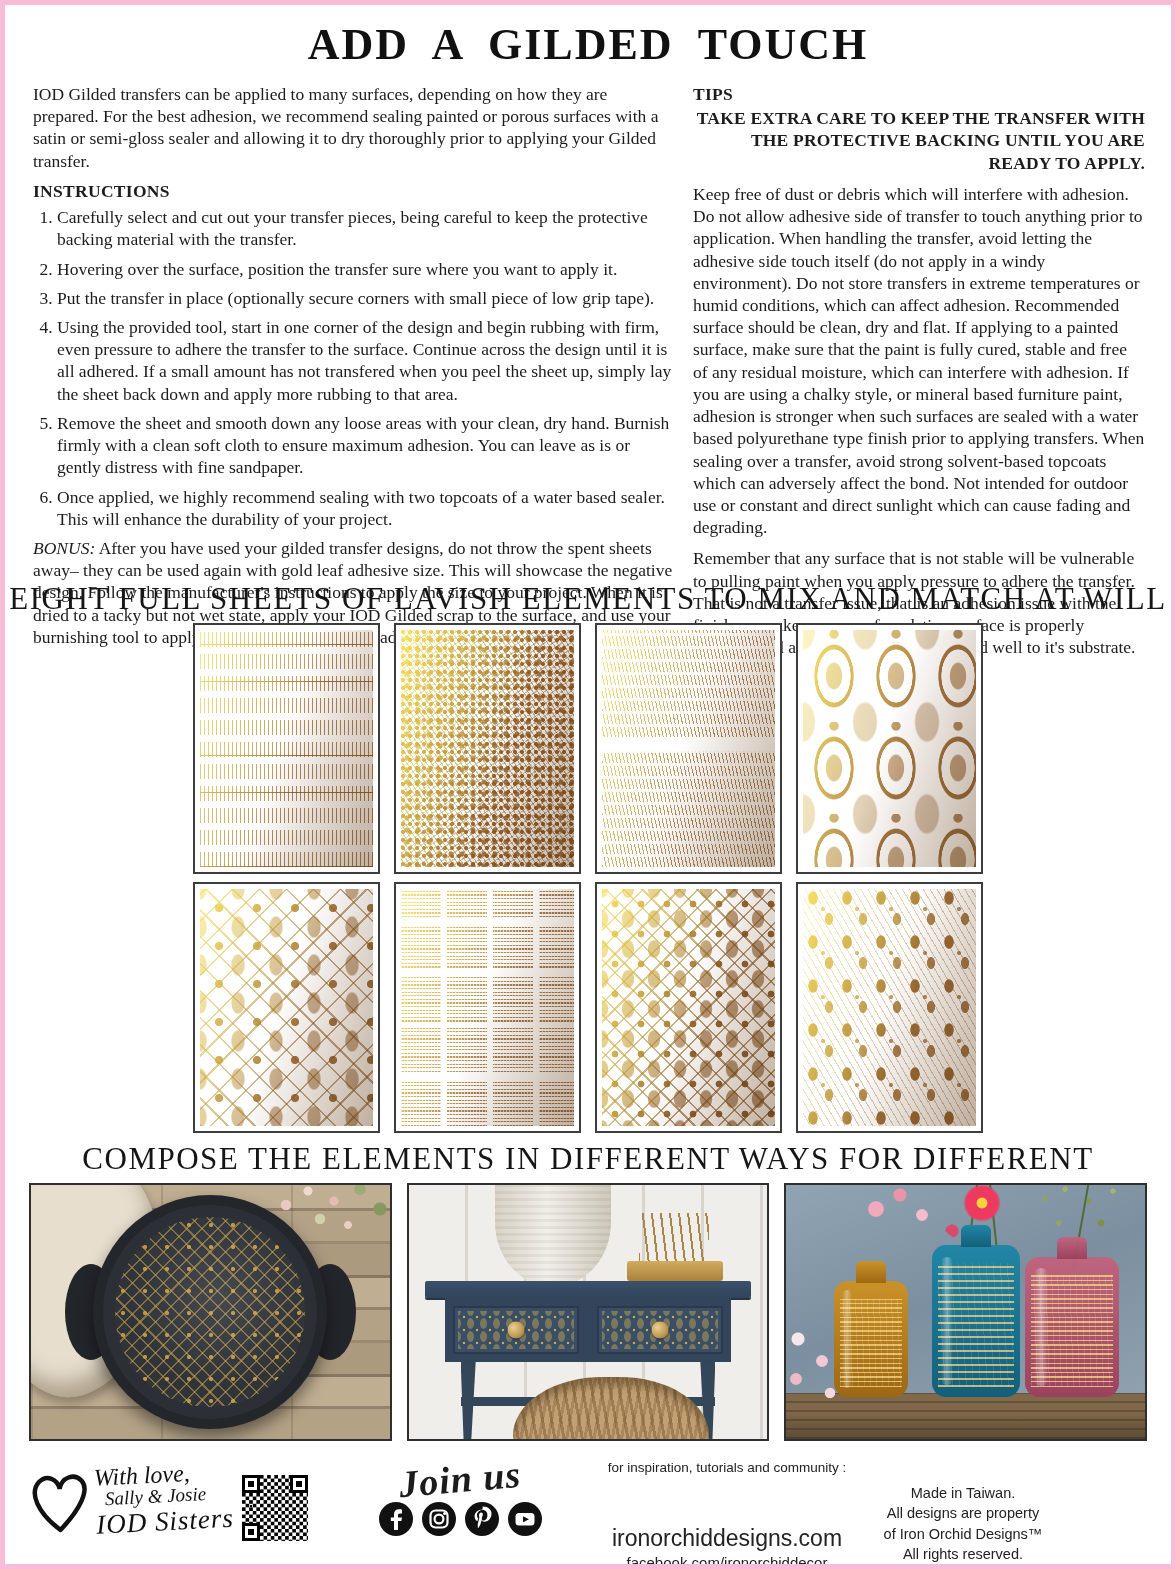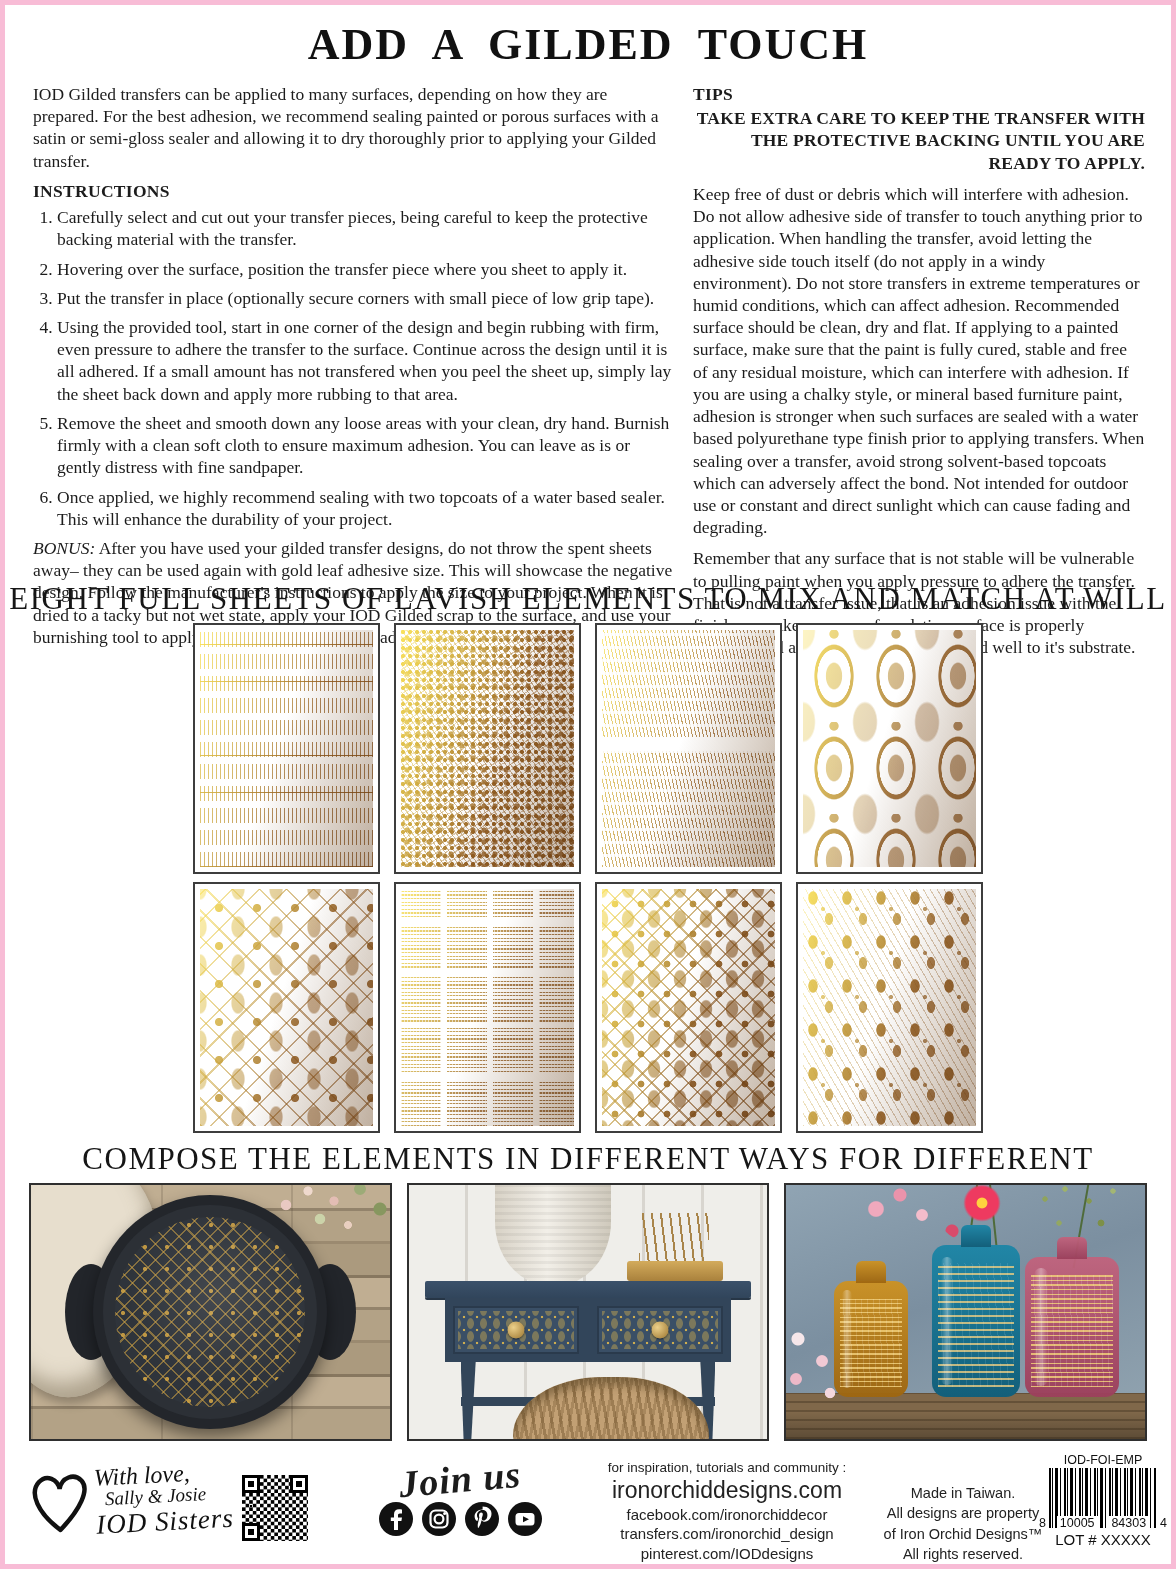--- a/index.html
+++ b/index.html
@@ -215,21 +215,21 @@
   .finder:after{content:"";position:absolute;left:3px;top:3px;width:6px;height:6px;background:#000;}
   .f-tl{left:0;top:0;} .f-tr{right:0;top:0;} .f-bl{left:0;bottom:0;}
 
   .join{position:absolute;left:348px;top:4px;width:214px;text-align:center;}
   .join-script{font-style:italic;font-weight:bold;font-size:38px;transform:rotate(-5deg);display:inline-block;letter-spacing:1px;}
   .social-row{margin-top:0px;display:flex;justify-content:center;gap:7px;}
   .sicon{width:36px;height:36px;display:block;}
 
   .community{position:absolute;left:576px;top:6px;width:292px;text-align:center;color:#222;}
   .community .line{font-size:13.5px;line-height:1.35;}
-  .community .site{font-size:23px;line-height:1.2;}
+  .community .site{font-size:23px;line-height:1.2;margin-top:48px;}
   .community .lnk{font-size:15px;line-height:1.3;}
 
   .madein{position:absolute;left:872px;top:30px;width:172px;text-align:center;color:#222;font-size:14.5px;line-height:1.4;}
 
   .barcode-block{position:absolute;right:4px;top:0;width:128px;text-align:center;color:#111;}
   .sku{font-size:12.5px;margin-bottom:1px;}
   .bars{position:relative;margin:0 10px;height:60px;background:
     repeating-linear-gradient(90deg, #000 0 2px, #fff 2px 3px, #000 3px 4px, #fff 4px 6px, #000 6px 9px, #fff 9px 11px, #000 11px 12px, #fff 12px 15px);}
   .num-row{display:flex;justify-content:space-between;align-items:flex-end;font-size:12.5px;margin-top:-12px;position:relative;}
   .num-row .mid{background:#fff;padding:0 3px;}
@@ -241,21 +241,21 @@
 <div class="page">
 
   <div class="title">ADD A GILDED TOUCH</div>
 
   <div class="columns">
     <div class="col-left">
       <p class="intro">IOD Gilded transfers can be applied to many surfaces, depending on how they are prepared. For the best adhesion, we recommend sealing painted or porous surfaces with a satin or semi-gloss sealer and allowing it to dry thoroughly prior to applying your Gilded transfer.</p>
       <h3 class="subhead">INSTRUCTIONS</h3>
       <ol class="steps">
         <li>Carefully select and cut out your transfer pieces, being careful to keep the protective backing material with the transfer.</li>
-        <li>Hovering over the surface, position the transfer piece where you sheet to apply it.</li>
+        <li>Hovering over the surface, position the transfer sure where you want to apply it.</li>
         <li>Put the transfer in place (optionally secure corners with small piece of low grip tape).</li>
         <li>Using the provided tool, start in one corner of the design and begin rubbing with firm, even pressure to adhere the transfer to the surface. Continue across the design until it is all adhered. If a small amount has not transfered when you peel the sheet up, simply lay the sheet back down and apply more rubbing to that area.</li>
         <li>Remove the sheet and smooth down any loose areas with your clean, dry hand.  Burnish firmly with a clean soft cloth to ensure maximum adhesion. You can leave as is or gently distress with fine sandpaper.</li>
         <li>Once applied, we highly recommend sealing with two topcoats of a water based sealer. This will enhance the durability of your project.</li>
       </ol>
       <p class="bonus"><i>BONUS:</i> <span>After you have used your gilded transfer designs, do not throw the spent sheets away– they can be used again with gold leaf adhesive size. This will showcase the negative design. Follow the manufacturer's instructions to apply the size to your project. When it is dried to a tacky but not wet state, apply your IOD Gilded scrap to the surface, and use your burnishing tool to apply pressure until the design adheres to the surface.</span></p>
     </div>
     <div class="col-right">
       <h3 class="subhead">TIPS</h3>
       <p class="tips-warning">TAKE EXTRA CARE TO KEEP THE TRANSFER WITH THE PROTECTIVE BACKING UNTIL YOU ARE READY TO APPLY.</p>
@@ -427,26 +427,15 @@
       <div class="lnk">Bit.ly/IODtv</div>
     </div>
 
     <div class="madein sans">
       <div>Made in Taiwan.</div>
       <div>All designs are property</div>
       <div>of Iron Orchid Designs™</div>
       <div>All rights reserved.</div>
     </div>
 
-    <div class="barcode-block sans">
-      <div class="sku">IOD-FOI-EMP</div>
-      <div class="bars"></div>
-      <div class="num-row">
-        <span>8</span>
-        <span class="mid">10005</span>
-        <span class="mid">84303</span>
-        <span>4</span>
-      </div>
-      <div class="lot">LOT # XXXXX</div>
-    </div>
 
   </div>
 </div>
 
 </body></html>

